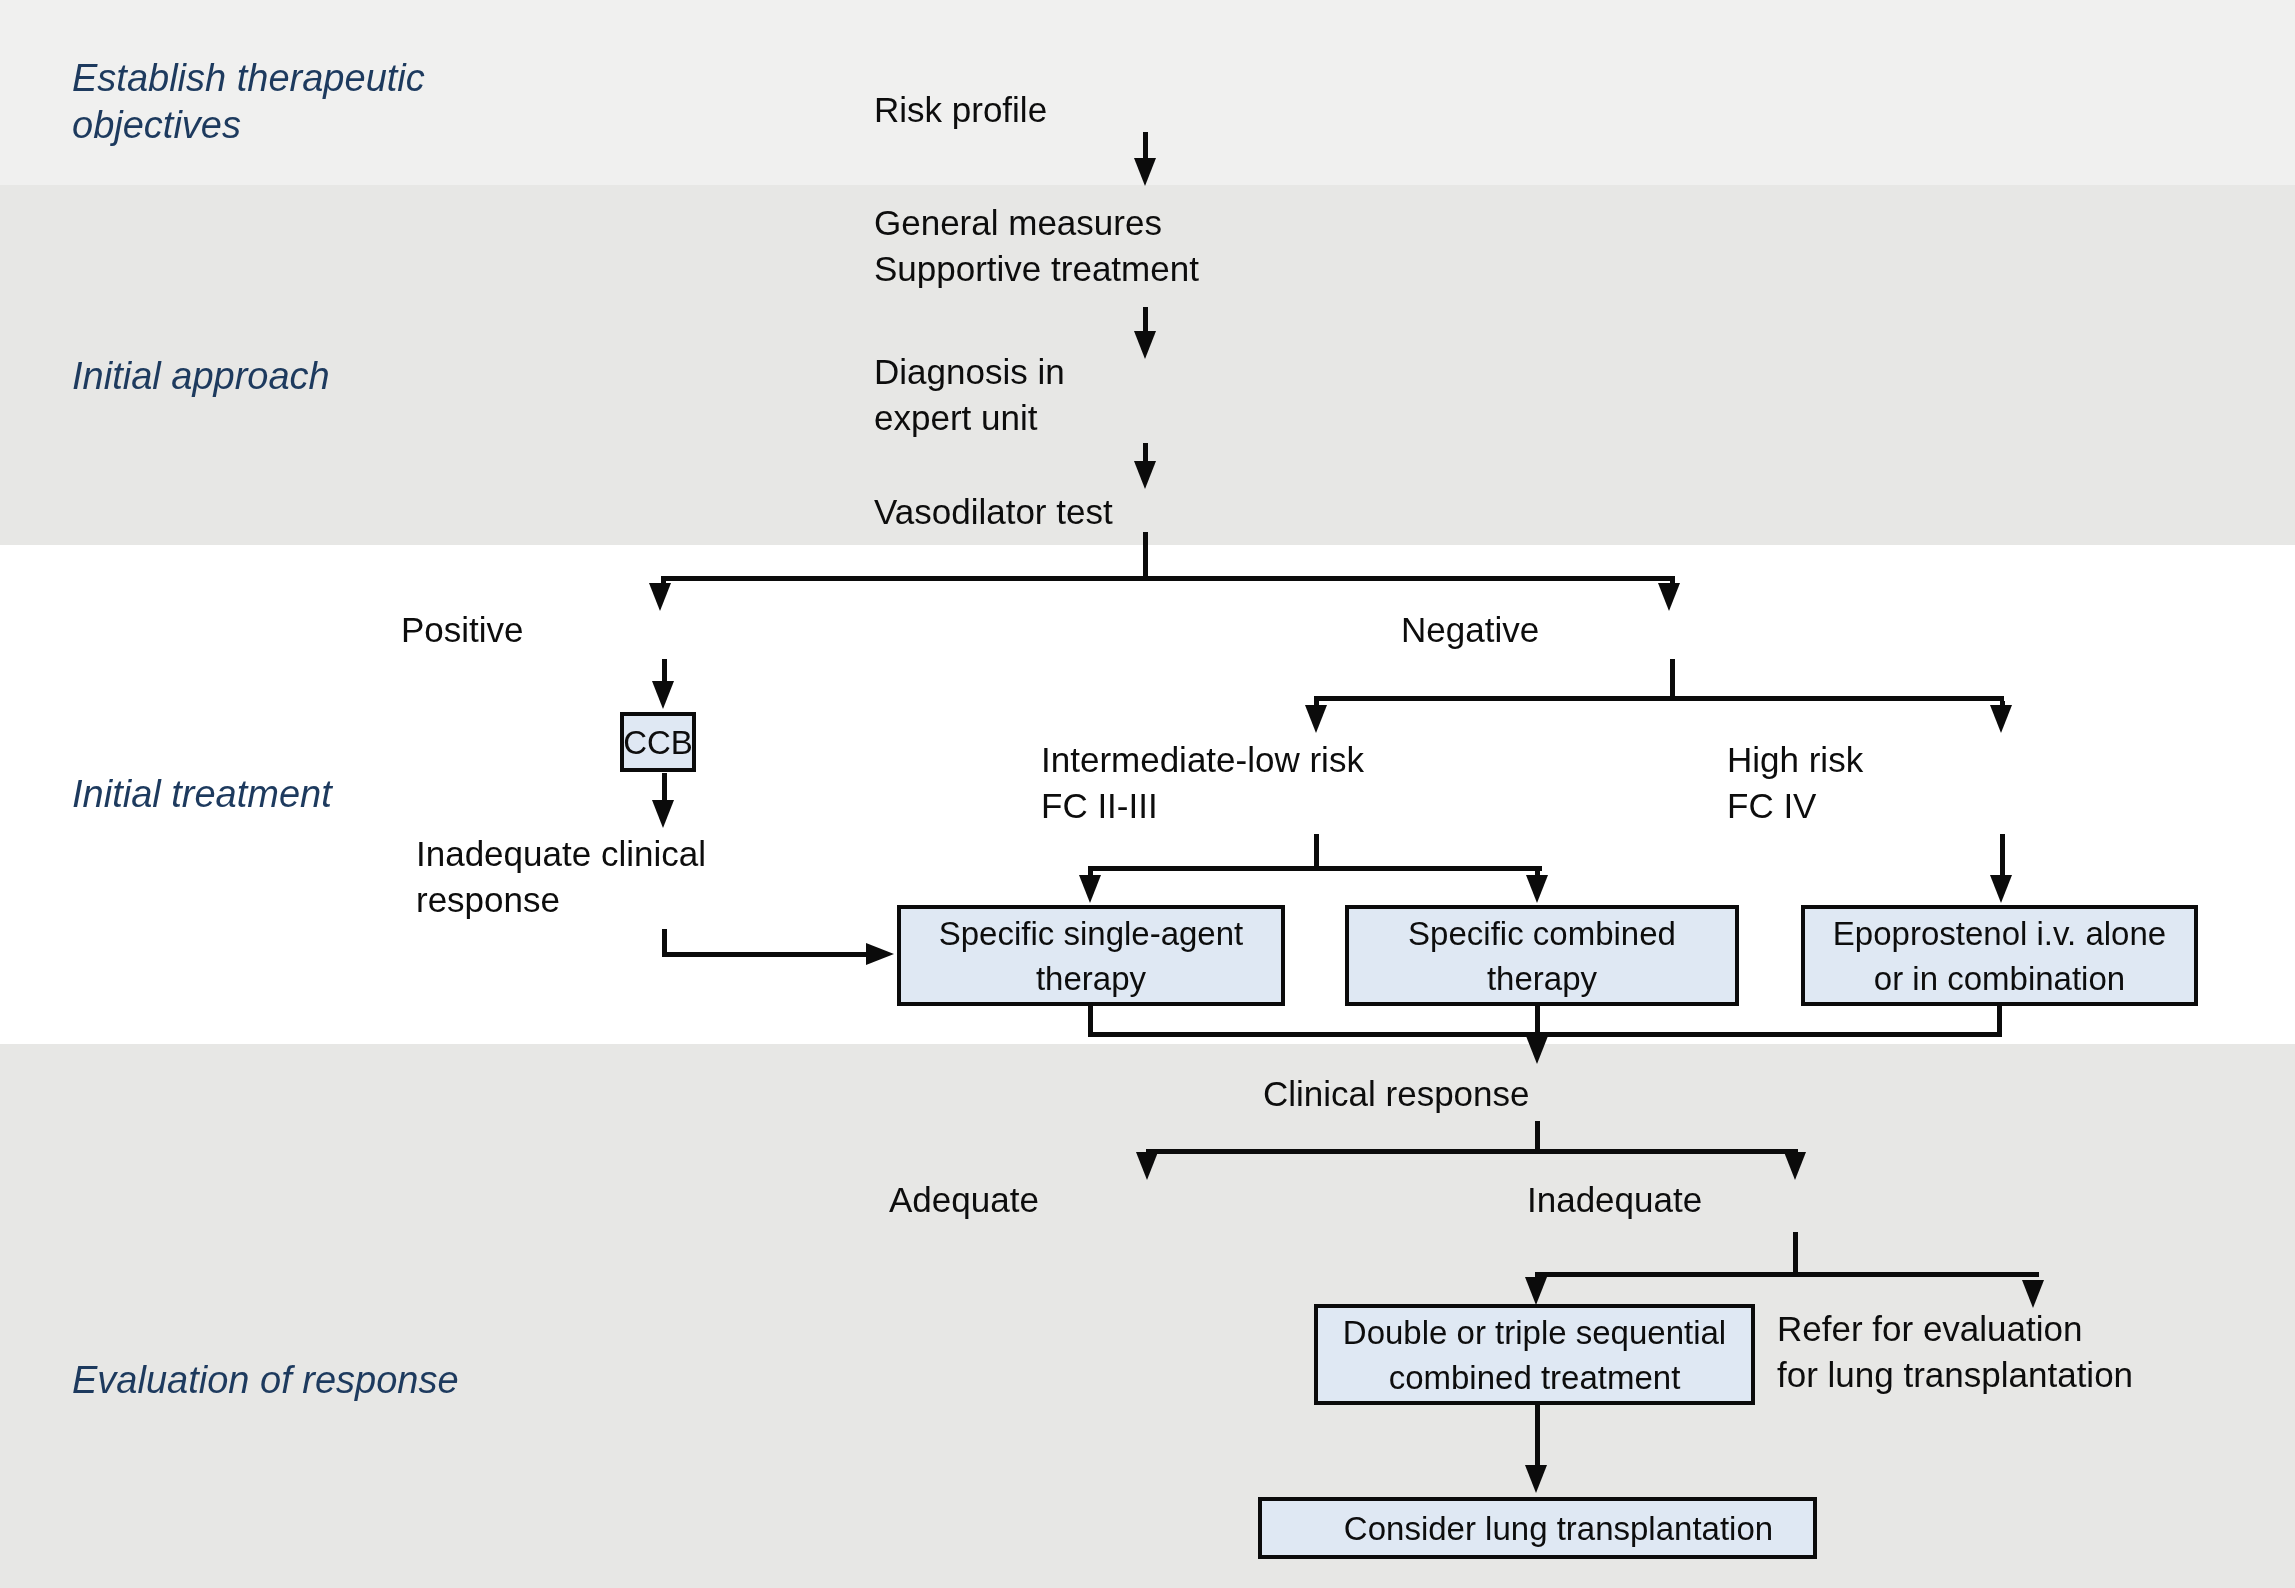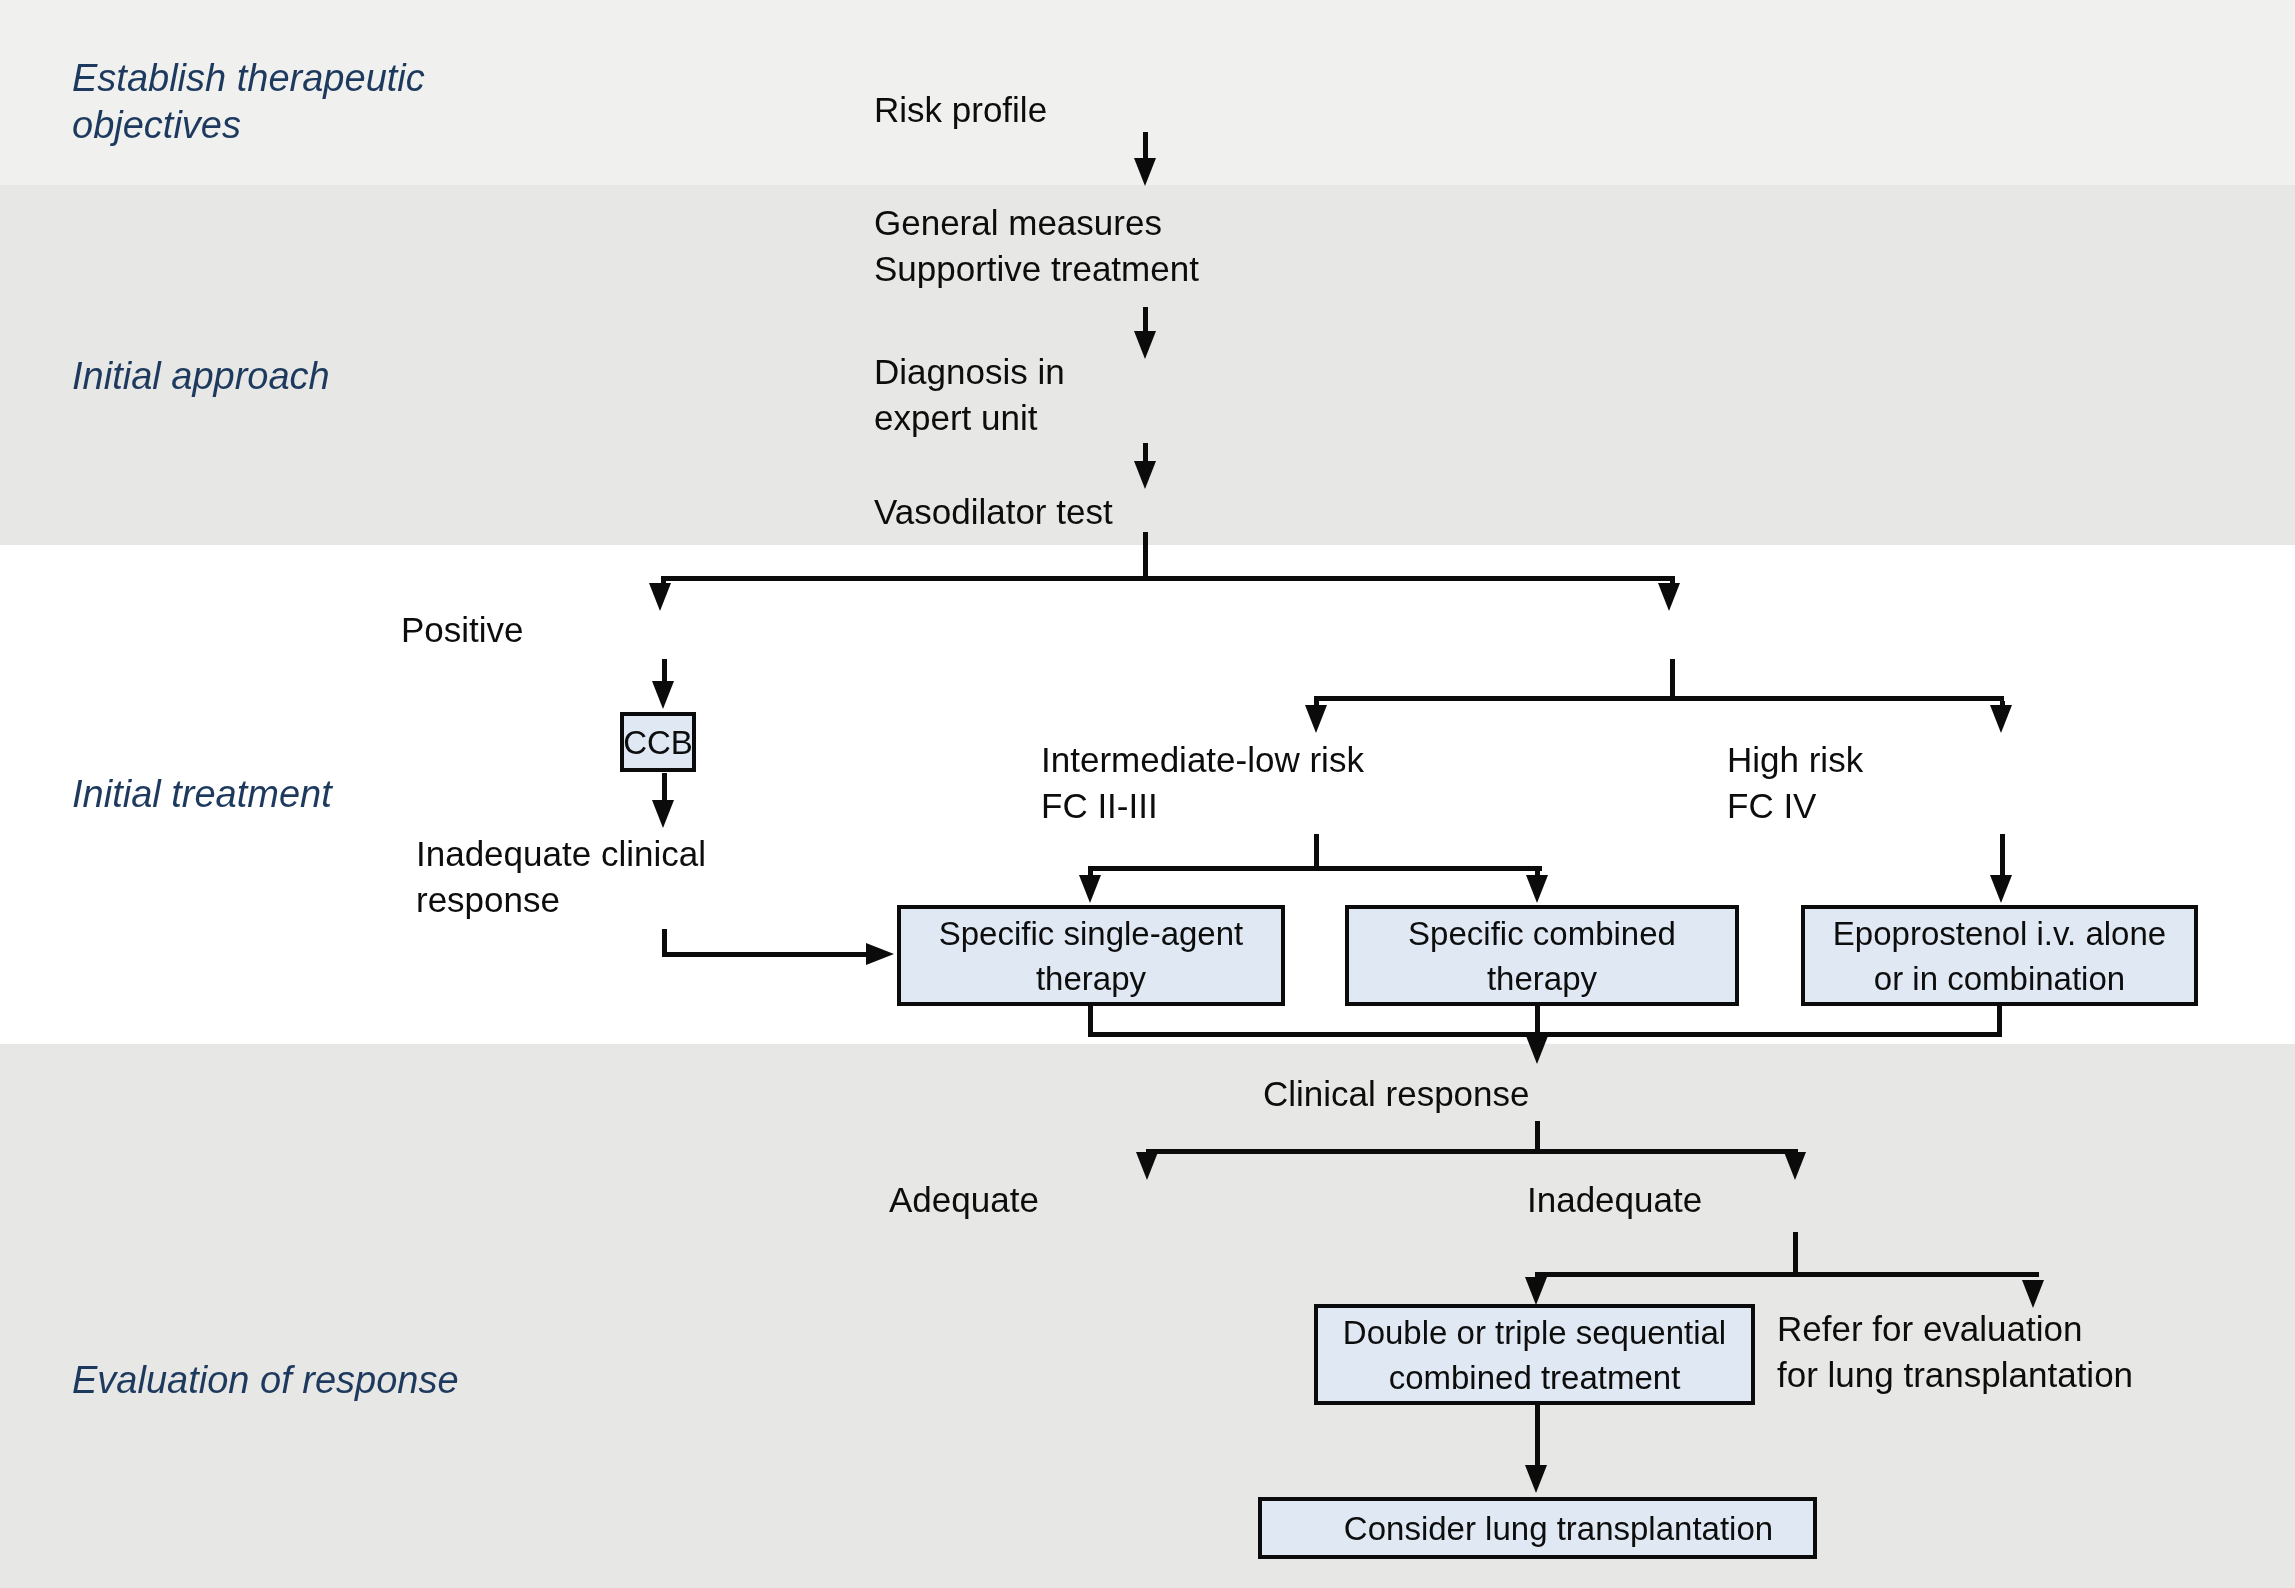--- a/index.html
+++ b/index.html
@@ -45,20 +45,21 @@
   <div class="stage" style="left:72px;top:771px;">Initial treatment</div>
   <div class="stage" style="left:72px;top:1357px;">Evaluation of response</div>
 
   <div class="node" style="left:874px;top:87px;width:551px;">Risk profile</div>
   <div class="node" style="left:874px;top:200px;width:551px;">General measures
 Supportive treatment</div>
   <div class="node" style="left:874px;top:349px;width:551px;">Diagnosis in
 expert unit</div>
   <div class="node" style="left:874px;top:489px;width:551px;">Vasodilator test</div>
   <div class="node" style="left:401px;top:607px;width:551px;">Positive</div>
+  <div class="node" style="left:1401px;top:607px;width:551px;">Negative</div>
   <div class="node" style="left:416px;top:831px;width:551px;">Inadequate clinical
 response</div>
   <div class="node" style="left:1041px;top:737px;width:551px;">Intermediate-low risk
 FC II-III</div>
   <div class="node" style="left:1727px;top:737px;width:551px;">High risk
 FC IV</div>
   <div class="node" style="left:1263px;top:1071px;width:551px;">Clinical response</div>
   <div class="node" style="left:889px;top:1177px;width:551px;">Adequate</div>
   <div class="node" style="left:1777px;top:1306px;width:518px;">Refer for evaluation
 for lung transplantation</div>

